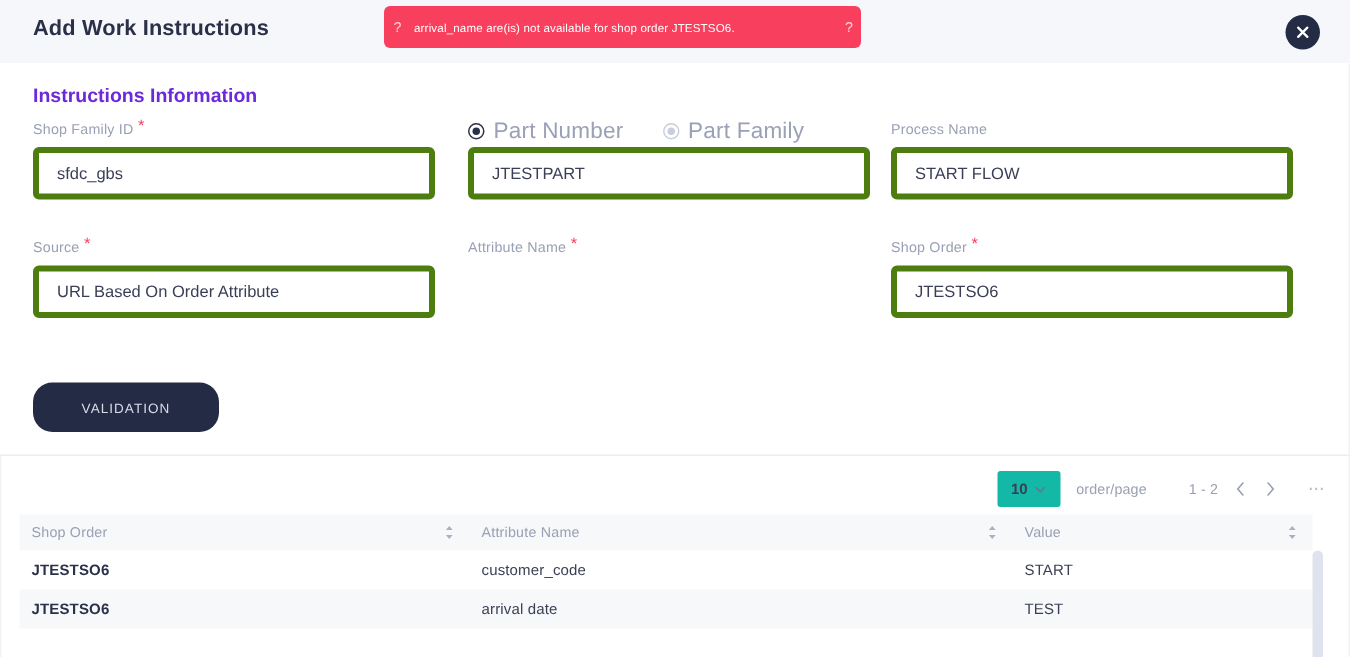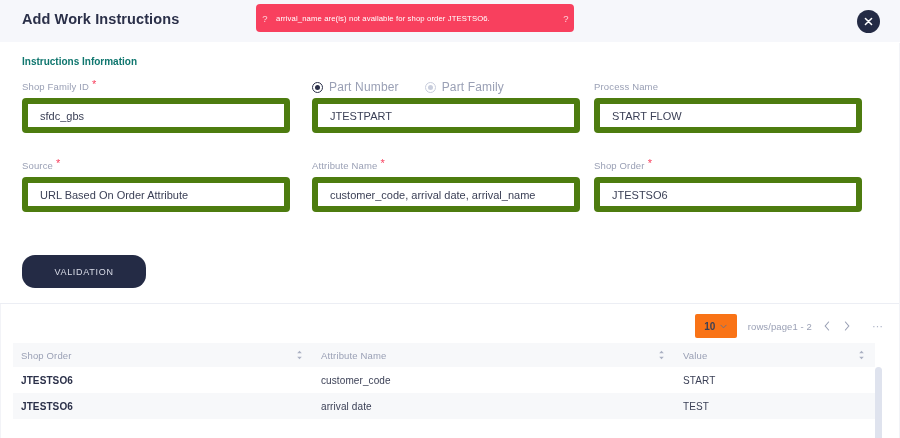--- a/index.html
+++ b/index.html
@@ -57,21 +57,21 @@
   .close-btn svg { display: block; }
 
   
   .form-card {
     position: absolute; left: 0; top: 42px;
     width: 900px; height: 261px;
     background: #ffffff;
   }
   .section-title {
     position: absolute; left: 22px; top: 14px;
-    font-size: 10px; font-weight: bold; color: #0f766e;
+    font-size: 13px; font-weight: bold; color: #6d28d9;
   }
 
   .field {
     position: absolute;
     width: 268px;
   }
   .field.col1 { left: 22px; }
   .field.col2 { left: 312px; }
   .field.col3 { left: 594px; }
   .field.row1 { top: 38px; }
@@ -85,21 +85,21 @@
     white-space: nowrap;
   }
   .req-star {
     color: #f8405e; font-size: 11px;
     vertical-align: top; line-height: 9px;
     margin-left: 3px;
   }
   .field-input {
     margin-top: 4px;
     width: 268px; height: 35px;
-    border: 6px solid #4d7c0f;
+    border: 4px solid #4d7c0f;
     border-radius: 4px;
     background: #ffffff;
     font-family: "Liberation Sans", sans-serif;
     font-size: 11px; color: #3a3f55;
     padding: 0 12px;
     outline: none;
   }
   .field-input::placeholder { color: #b9bfd1; }
 
   
@@ -119,21 +119,21 @@
     margin-right: 6px;
     background: #fff;
   }
   .radio-outer.off { border-color: #c9cedd; }
   .radio-dot {
     width: 5px; height: 5px; border-radius: 50%;
     background: #2b3049;
   }
   .radio-outer.off .radio-dot { background: #c9cedd; }
   .radio-label {
-    font-size: 12px; color: #9aa0b5; letter-spacing: .15px;
+    font-size: 15px; color: #9aa0b5; letter-spacing: .15px;
     white-space: nowrap;
   }
 
   
   .validation-btn {
     position: absolute; left: 22px; top: 213px;
     width: 124px; height: 33px;
     background: #242b45;
     border: none; border-radius: 13px;
     color: #d9dce8;
@@ -152,36 +152,36 @@
     position: absolute; left: 0; top: 304px;
     width: 900px; height: 134px;
     background: #ffffff;
   }
   .table-toolbar {
     position: absolute; right: 16px; top: 9px;
     display: flex; align-items: center; height: 26px;
   }
   .rows-select {
     width: 42px; height: 24px;
-    background: #f97316;
+    background: #14b8a6;
     border: none; border-radius: 2px;
     display: flex; align-items: center; justify-content: center;
     cursor: pointer;
   }
   .rows-select-value {
     font-size: 10px; font-weight: bold; color: #3a3f55;
     margin-right: 5px;
   }
   .rows-label {
     font-size: 9.5px; color: #9aa0b5;
     margin-left: 11px; letter-spacing: .1px;
   }
   .page-range {
     font-size: 9.5px; color: #9aa0b5;
-    margin-left: 0; letter-spacing: .1px;
+    margin-left: 28px; letter-spacing: .1px;
   }
   .pager-btn {
     margin-left: 9px; cursor: pointer;
     display: flex; align-items: center; justify-content: center;
     width: 11px; height: 14px;
   }
   .more-btn {
     margin-left: 20px; cursor: pointer;
     font-size: 11px; color: #b0b6c8;
     letter-spacing: 1px; line-height: 8px;
@@ -289,21 +289,20 @@
     <span class="field-label">
       <span>Source</span><span class="req-star">*</span>
     </span>
     <input class="field-input" value="URL Based On Order Attribute" style="">
   </div>
 
   <div class="field col2 row2">
     <span class="field-label">
       <span>Attribute Name</span><span class="req-star">*</span>
     </span>
-    <input class="field-input" value="customer_code, arrival date, arrival_name" style="">
   </div>
 
   <div class="field col3 row2">
     <span class="field-label">
       <span>Shop Order</span><span class="req-star">*</span>
     </span>
     <input class="field-input" value="JTESTSO6" style="">
   </div>
 
   <button class="validation-btn">VALIDATION</button>
@@ -313,21 +312,21 @@
 
 <div class="table-card">
 
   <div class="table-toolbar">
     <div class="rows-select">
       <span class="rows-select-value">10</span>
       <svg width="7" height="5" viewBox="0 0 8 5">
         <path d="M1 1 L4 4 L7 1" stroke="#6b7189" stroke-width="1.1" fill="none" stroke-linecap="round"></path>
       </svg>
     </div>
-    <span class="rows-label">rows/page</span>
+    <span class="rows-label">order/page</span>
     <span class="page-range">1 - 2</span>
     <span class="pager-btn">
       <svg width="6" height="10" viewBox="0 0 6 10">
         <path d="M4.6 1 L1.2 5 L4.6 9" stroke="#9aa0b5" stroke-width="1.1" fill="none" stroke-linecap="round"></path>
       </svg>
     </span>
     <span class="pager-btn">
       <svg width="6" height="10" viewBox="0 0 6 10">
         <path d="M1.4 1 L4.8 5 L1.4 9" stroke="#9aa0b5" stroke-width="1.1" fill="none" stroke-linecap="round"></path>
       </svg>

